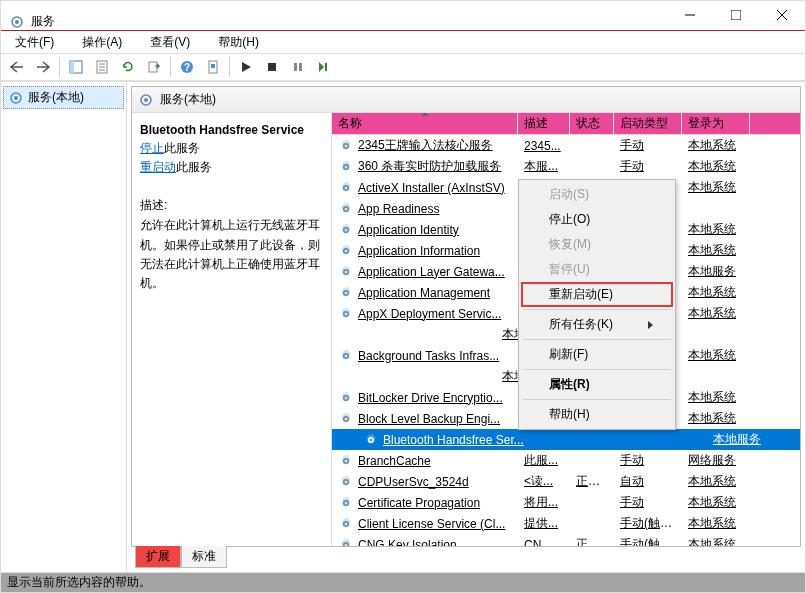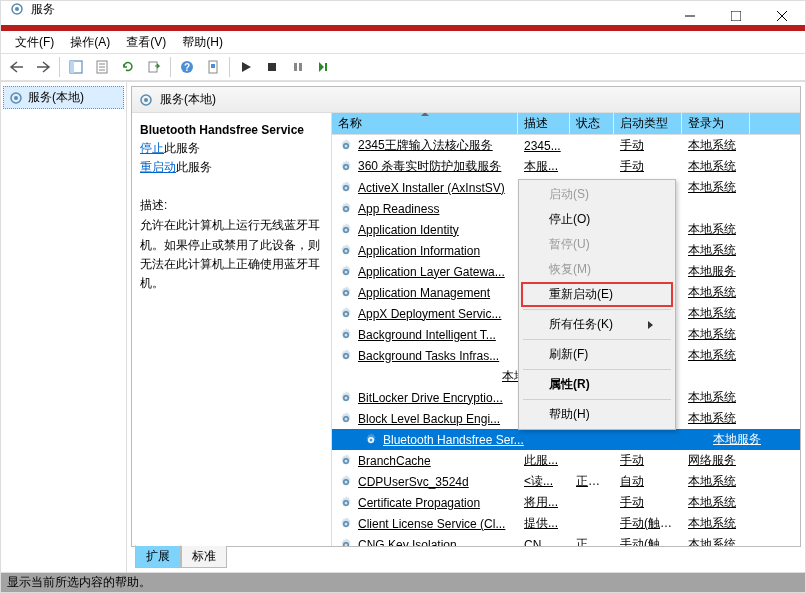--- a/index.html
+++ b/index.html
@@ -1,61 +1,61 @@
 <!DOCTYPE html>
 <html><head>
 <meta charset="utf-8">
 <style>
 * { box-sizing: border-box; margin: 0; padding: 0; }
 body { font-family: "Microsoft YaHei", "Segoe UI", sans-serif; font-size: 12px; color: #000; background: #fff; width: 806px; height: 593px; overflow: hidden; display: flex; flex-direction: column; border: 1px solid #ddd; }
-.titlebar { height: 30px; display: flex; align-items: flex-start; padding: 0 0 0 8px; background: #fff; border-bottom: 6px solid #b91c1c; }
+.titlebar { height: 30px; display: flex; align-items: flex-end; padding: 0 0 0 8px; background: #fff; border-bottom: 1px solid #b91c1c; }
 .titlebar .app-icon { width: 16px; height: 16px; margin-right: 6px; }
 .titlebar .title { flex: 1; font-size: 12px; }
 .titlebar .winbtn { width: 46px; height: 30px; display: flex; align-items: center; justify-content: center; cursor: pointer; }
-.menubar { height: 22px; display: flex; align-items: center; padding: 0 6px; gap: 0; }
+.menubar { height: 22px; display: flex; align-items: center; padding: 0 6px; gap: 12px; }
 .menubar .menu { padding: 2px 8px; cursor: pointer; }
 .toolbar { height: 28px; display: flex; align-items: center; padding: 0 4px; gap: 2px; border-top: 1px solid #e0e0e0; border-bottom: 1px solid #e0e0e0; background: #fff; }
 .toolbar .tbtn { width: 24px; height: 24px; display: flex; align-items: center; justify-content: center; cursor: pointer; border: 1px solid transparent; }
 .toolbar .sep { width: 1px; height: 20px; background: #d0d0d0; margin: 0 2px; }
 .main { flex: 1; display: flex; border-top: 1px solid #ddd; overflow: hidden; }
 .leftpane { width: 126px; border-right: 1px solid #ddd; background: #fff; padding: 4px 2px; }
 .tree-item { display: flex; align-items: center; gap: 4px; padding: 2px 4px; background: #dbeeff; border: 1px dotted #888; }
 .rightwrap { flex: 1; display: flex; flex-direction: column; padding: 4px; overflow: hidden; }
 .rightpane { flex: 1; border: 1px solid #bbb; display: flex; flex-direction: column; overflow: hidden; }
 .rightheader { height: 26px; display: flex; align-items: center; border-bottom: 1px solid #ddd; background: linear-gradient(#f8f8f8,#ececec); padding: 0 6px; gap: 6px; }
 .rightbody { flex: 1; display: flex; overflow: hidden; position: relative; }
 .detailpane { width: 200px; border-right: 1px solid #ddd; padding: 10px 8px; overflow: hidden; }
 .detailpane .svc-name { font-weight: bold; font-size: 12px; margin-bottom: 2px; }
 .detailpane a { color: #0066cc; text-decoration: underline; cursor: pointer; }
 .detailpane .links { margin-bottom: 20px; line-height: 1.6; }
 .detailpane .desc-label { margin-bottom: 2px; }
 .detailpane .desc-text { line-height: 1.6; }
 .listwrap { flex: 1; overflow: hidden; position: relative; }
-.listheader { display: flex; height: 22px; border-bottom: 1px solid #ddd; background: #7dd3fc; }
+.listheader { display: flex; height: 22px; border-bottom: 1px solid #ddd; background: #ec4899; }
 .listheader .col { display: flex; align-items: center; padding: 0 6px; border-right: 1px solid #e8e8e8; position: relative; }
 .col-name-h { width: 186px; }
 .col-desc-h { width: 52px; }
 .col-status-h { width: 44px; }
 .col-start-h { width: 68px; }
 .col-logon-h { width: 68px; }
 .sort-arrow { position: absolute; left: 50%; top: -1px; transform: translateX(-50%); width: 0; height: 0; border-left: 4px solid transparent; border-right: 4px solid transparent; border-bottom: 4px solid #666; }
 .listrows { overflow-y: auto; height: calc(100% - 22px); position: relative; }
 .row { display: flex; height: 21px; align-items: center; text-decoration: underline; }
 .row.selected { background: #0078d7; color: #fff; justify-content: center; }
 .row.selected .svc-icon path.gear { fill: #fff; }
 .row .cell { padding: 0 6px; overflow: hidden; white-space: nowrap; text-overflow: ellipsis; }
 .cell-name { width: 186px; display: flex; align-items: center; gap: 4px; }
 .cell-desc { width: 52px; }
 .cell-status { width: 44px; }
 .cell-start { width: 68px; }
 .cell-logon { width: 68px; }
 .svc-icon { width: 16px; height: 16px; flex-shrink: 0; }
 .tabs { height: 22px; display: flex; align-items: flex-start; margin-top: -1px; padding-left: 4px; }
 .tab { padding: 2px 10px; border: 1px solid #bbb; border-top: none; background: #f4f4f4; cursor: pointer; position: relative; }
-.tab.active { background: #7dd3fc; border-top: 1px solid #fff; top: -1px; }
+.tab.active { background: #ef4444; border-top: 1px solid #fff; top: -1px; }
 .statusbar { height: 20px; border-top: 1px solid #ddd; display: flex; align-items: center; padding: 0 6px; background: #a3a3a3; }
 .context-menu { position: absolute; background: #f0f0f0; border: 1px solid #bbb; box-shadow: 2px 2px 4px rgba(0,0,0,0.2); padding: 2px; width: 158px; z-index: 100; }
 .context-menu .item { padding: 4px 20px 4px 28px; cursor: pointer; display: flex; justify-content: space-between; align-items: center; }
 .context-menu .item.disabled { color: #9a9a9a; cursor: default; }
 .context-menu .item.bold { font-weight: bold; text-align: center; }
 .context-menu .csep { height: 1px; background: #d0d0d0; margin: 2px 2px; }
 .context-menu .highlight { border: 2px solid #e53935; padding: 2px 18px 2px 26px; }
 .submenu-arrow { width: 0; height: 0; border-top: 4px solid transparent; border-bottom: 4px solid transparent; border-left: 5px solid #333; }
 </style>
 </head>
@@ -323,27 +323,20 @@
                     <path class="gear" fill="#5a8bb0" d="M8 1l.9 1.6 1.8-.3.3 1.8L12.6 5l-.9 1.6.9 1.6-1.6.9-.3 1.8-1.8-.3L8 12.6l-.9-1.6-1.8.3-.3-1.8L3.4 8.6l.9-1.6-.9-1.6 1.6-.9.3-1.8 1.8.3z" opacity="0.25"></path>
                   </svg>
                   <span>AppX Deployment Servic...</span>
                 </div>
                 <div class="cell cell-desc"></div>
                 <div class="cell cell-status"></div>
                 <div class="cell cell-start"></div>
                 <div class="cell cell-logon">本地系统</div>
               </div>
               <div class="row">
-                <div class="cell cell-name">
-                  <svg class="svc-icon" viewBox="0 0 16 16">
-                    <path class="gear" fill="#5a8bb0" d="M8 5a3 3 0 100 6 3 3 0 000-6zm0 1.5a1.5 1.5 0 110 3 1.5 1.5 0 010-3z"></path>
-                    <path class="gear" fill="#5a8bb0" d="M8 1l.9 1.6 1.8-.3.3 1.8L12.6 5l-.9 1.6.9 1.6-1.6.9-.3 1.8-1.8-.3L8 12.6l-.9-1.6-1.8.3-.3-1.8L3.4 8.6l.9-1.6-.9-1.6 1.6-.9.3-1.8 1.8.3z" opacity="0.25"></path>
-                  </svg>
-                  <span>Background Intelligent T...</span>
-                </div>
                 <div class="cell cell-desc"></div>
                 <div class="cell cell-status"></div>
                 <div class="cell cell-start"></div>
                 <div class="cell cell-logon">本地系统</div>
               </div>
               <div class="row">
                 <div class="cell cell-name">
                   <svg class="svc-icon" viewBox="0 0 16 16">
                     <path class="gear" fill="#5a8bb0" d="M8 5a3 3 0 100 6 3 3 0 000-6zm0 1.5a1.5 1.5 0 110 3 1.5 1.5 0 010-3z"></path>
                     <path class="gear" fill="#5a8bb0" d="M8 1l.9 1.6 1.8-.3.3 1.8L12.6 5l-.9 1.6.9 1.6-1.6.9-.3 1.8-1.8-.3L8 12.6l-.9-1.6-1.8.3-.3-1.8L3.4 8.6l.9-1.6-.9-1.6 1.6-.9.3-1.8 1.8.3z" opacity="0.25"></path>
@@ -463,22 +456,22 @@
                 <div class="cell cell-desc">CN...</div>
                 <div class="cell cell-status">正在...</div>
                 <div class="cell cell-start">手动(触发...</div>
                 <div class="cell cell-logon">本地系统</div>
               </div>
             </div>
 
           <div class="context-menu" style="left:186px; top:66px;">
             <div class="item disabled">启动(S)</div>
             <div class="item">停止(O)</div>
+            <div class="item disabled">恢复(M)</div>
             <div class="item disabled">暂停(U)</div>
-            <div class="item disabled">恢复(M)</div>
             <div class="item highlight">重新启动(E)</div>
             <div class="csep"></div>
             <div class="item">
                 <span>所有任务(K)</span>
                 <span class="submenu-arrow"></span>
               </div>
             <div class="csep"></div>
             <div class="item">刷新(F)</div>
             <div class="csep"></div>
             <div class="item bold">属性(R)</div>

